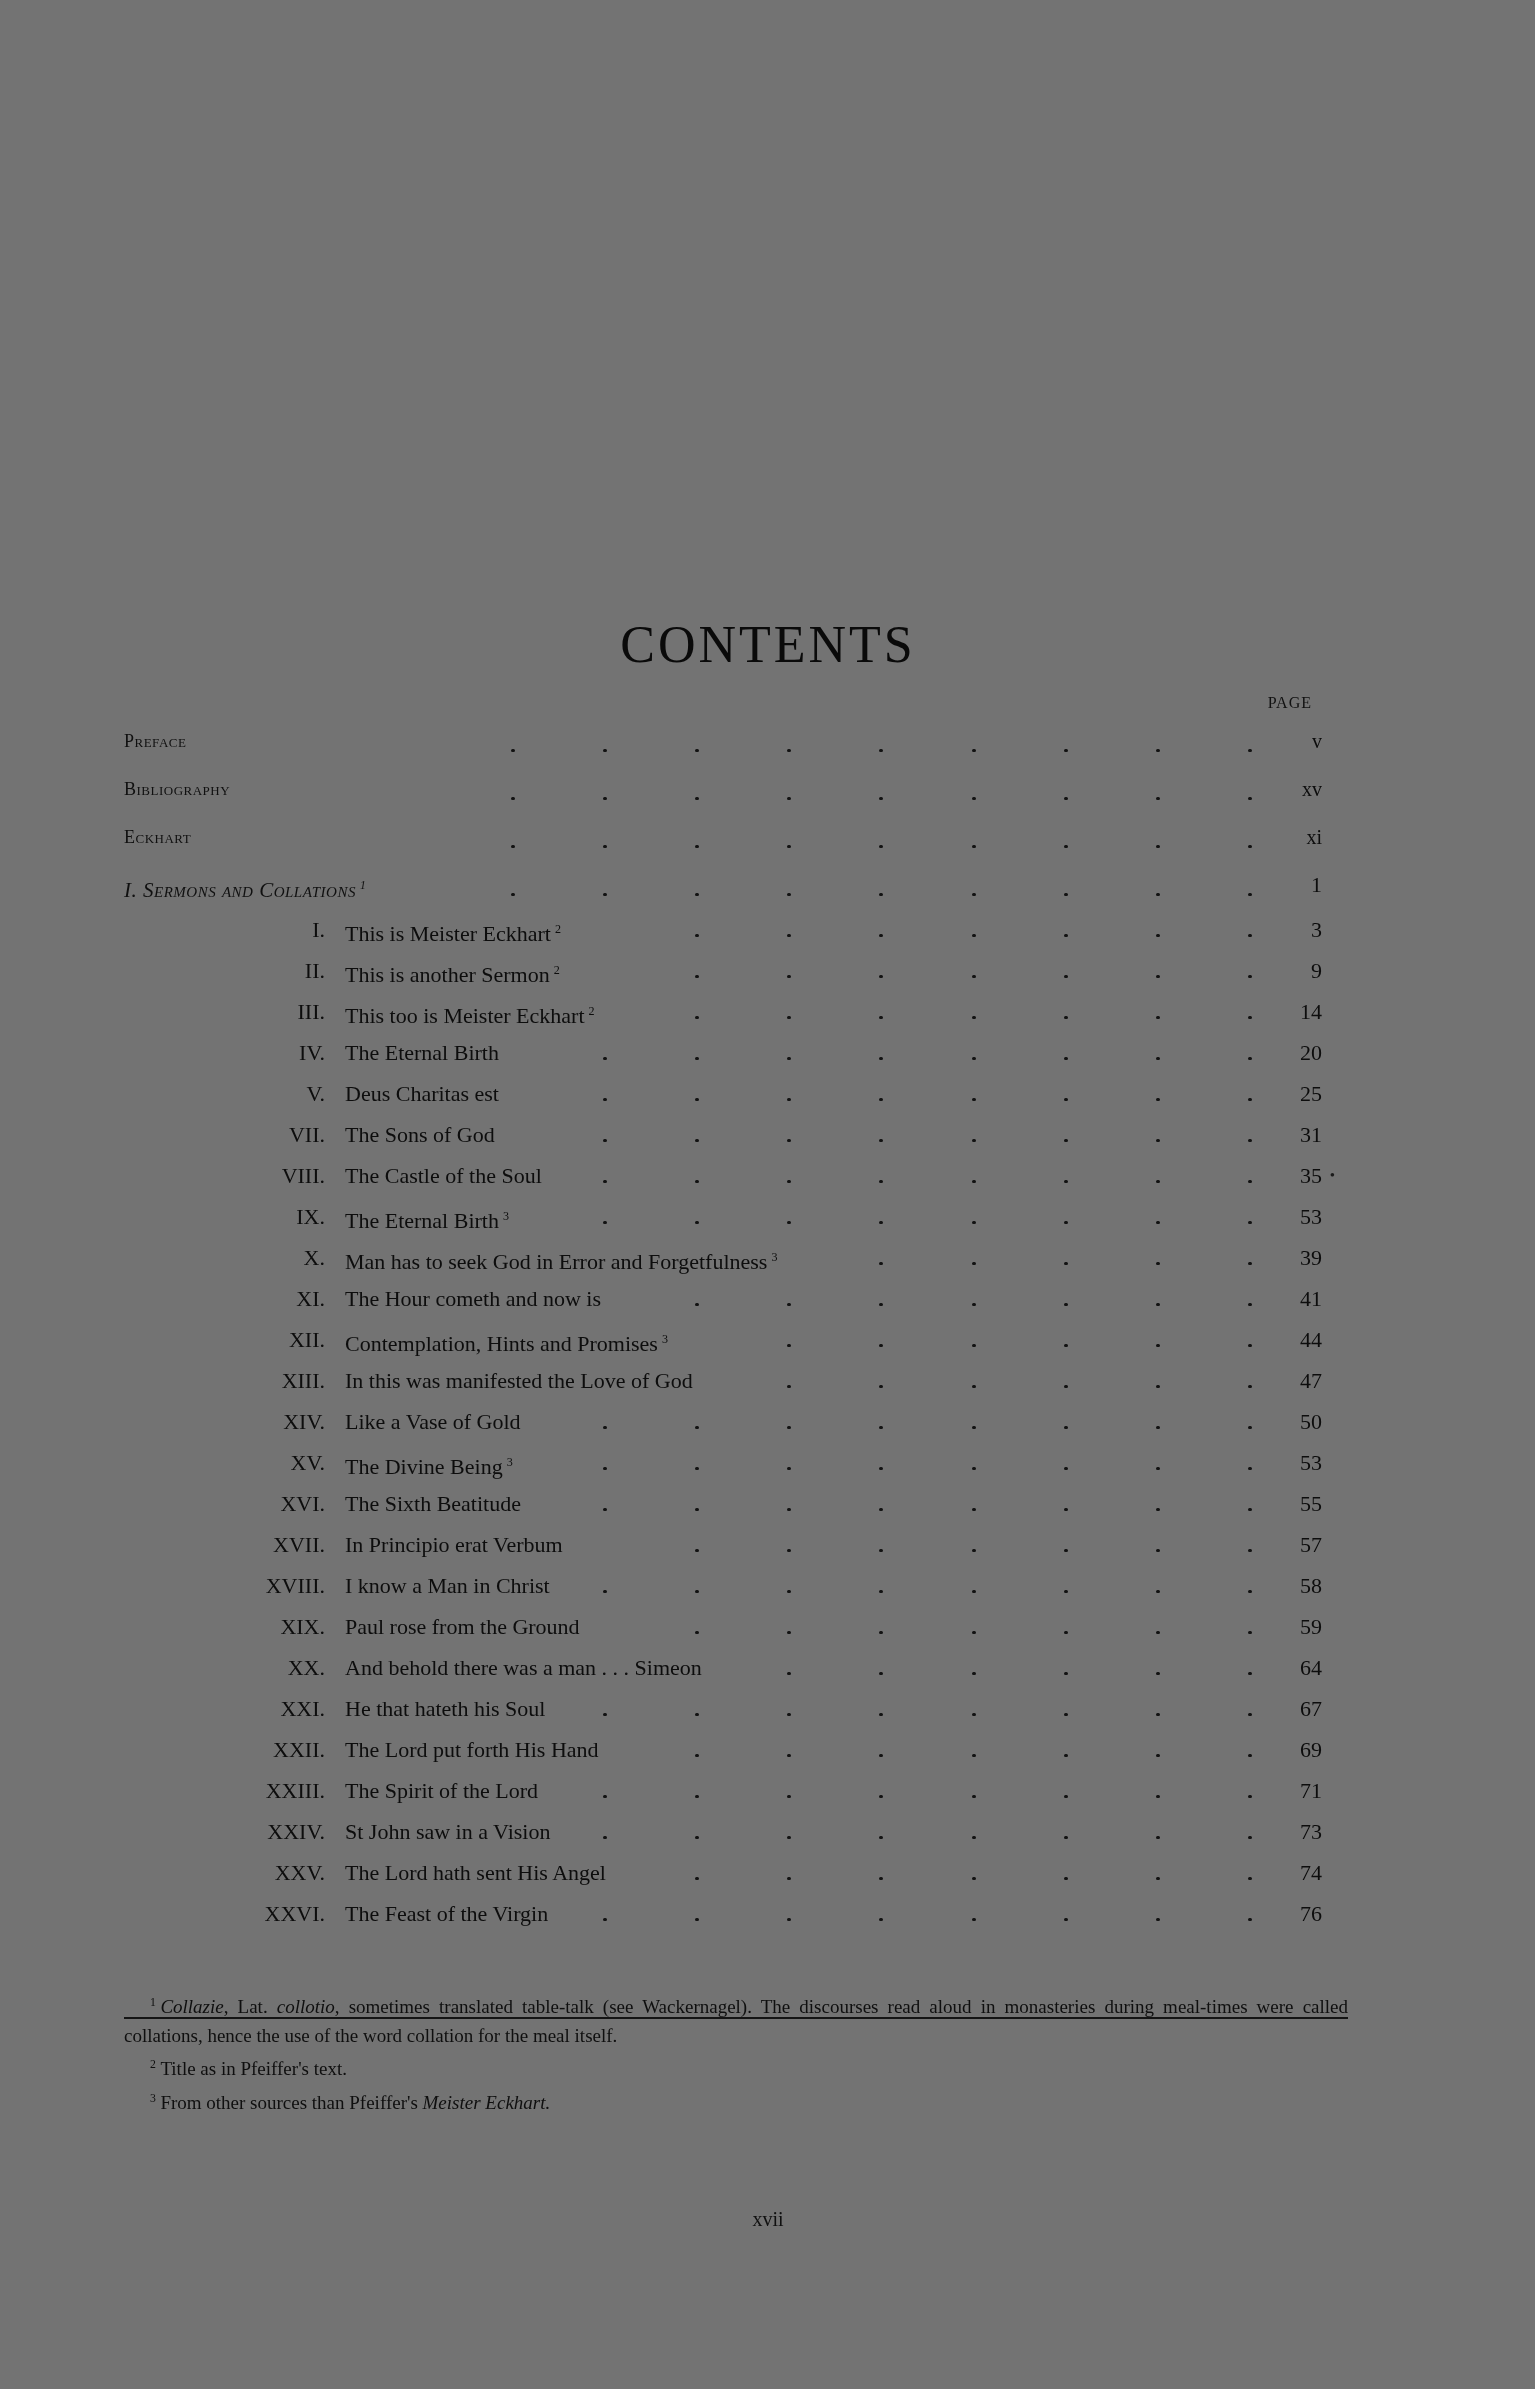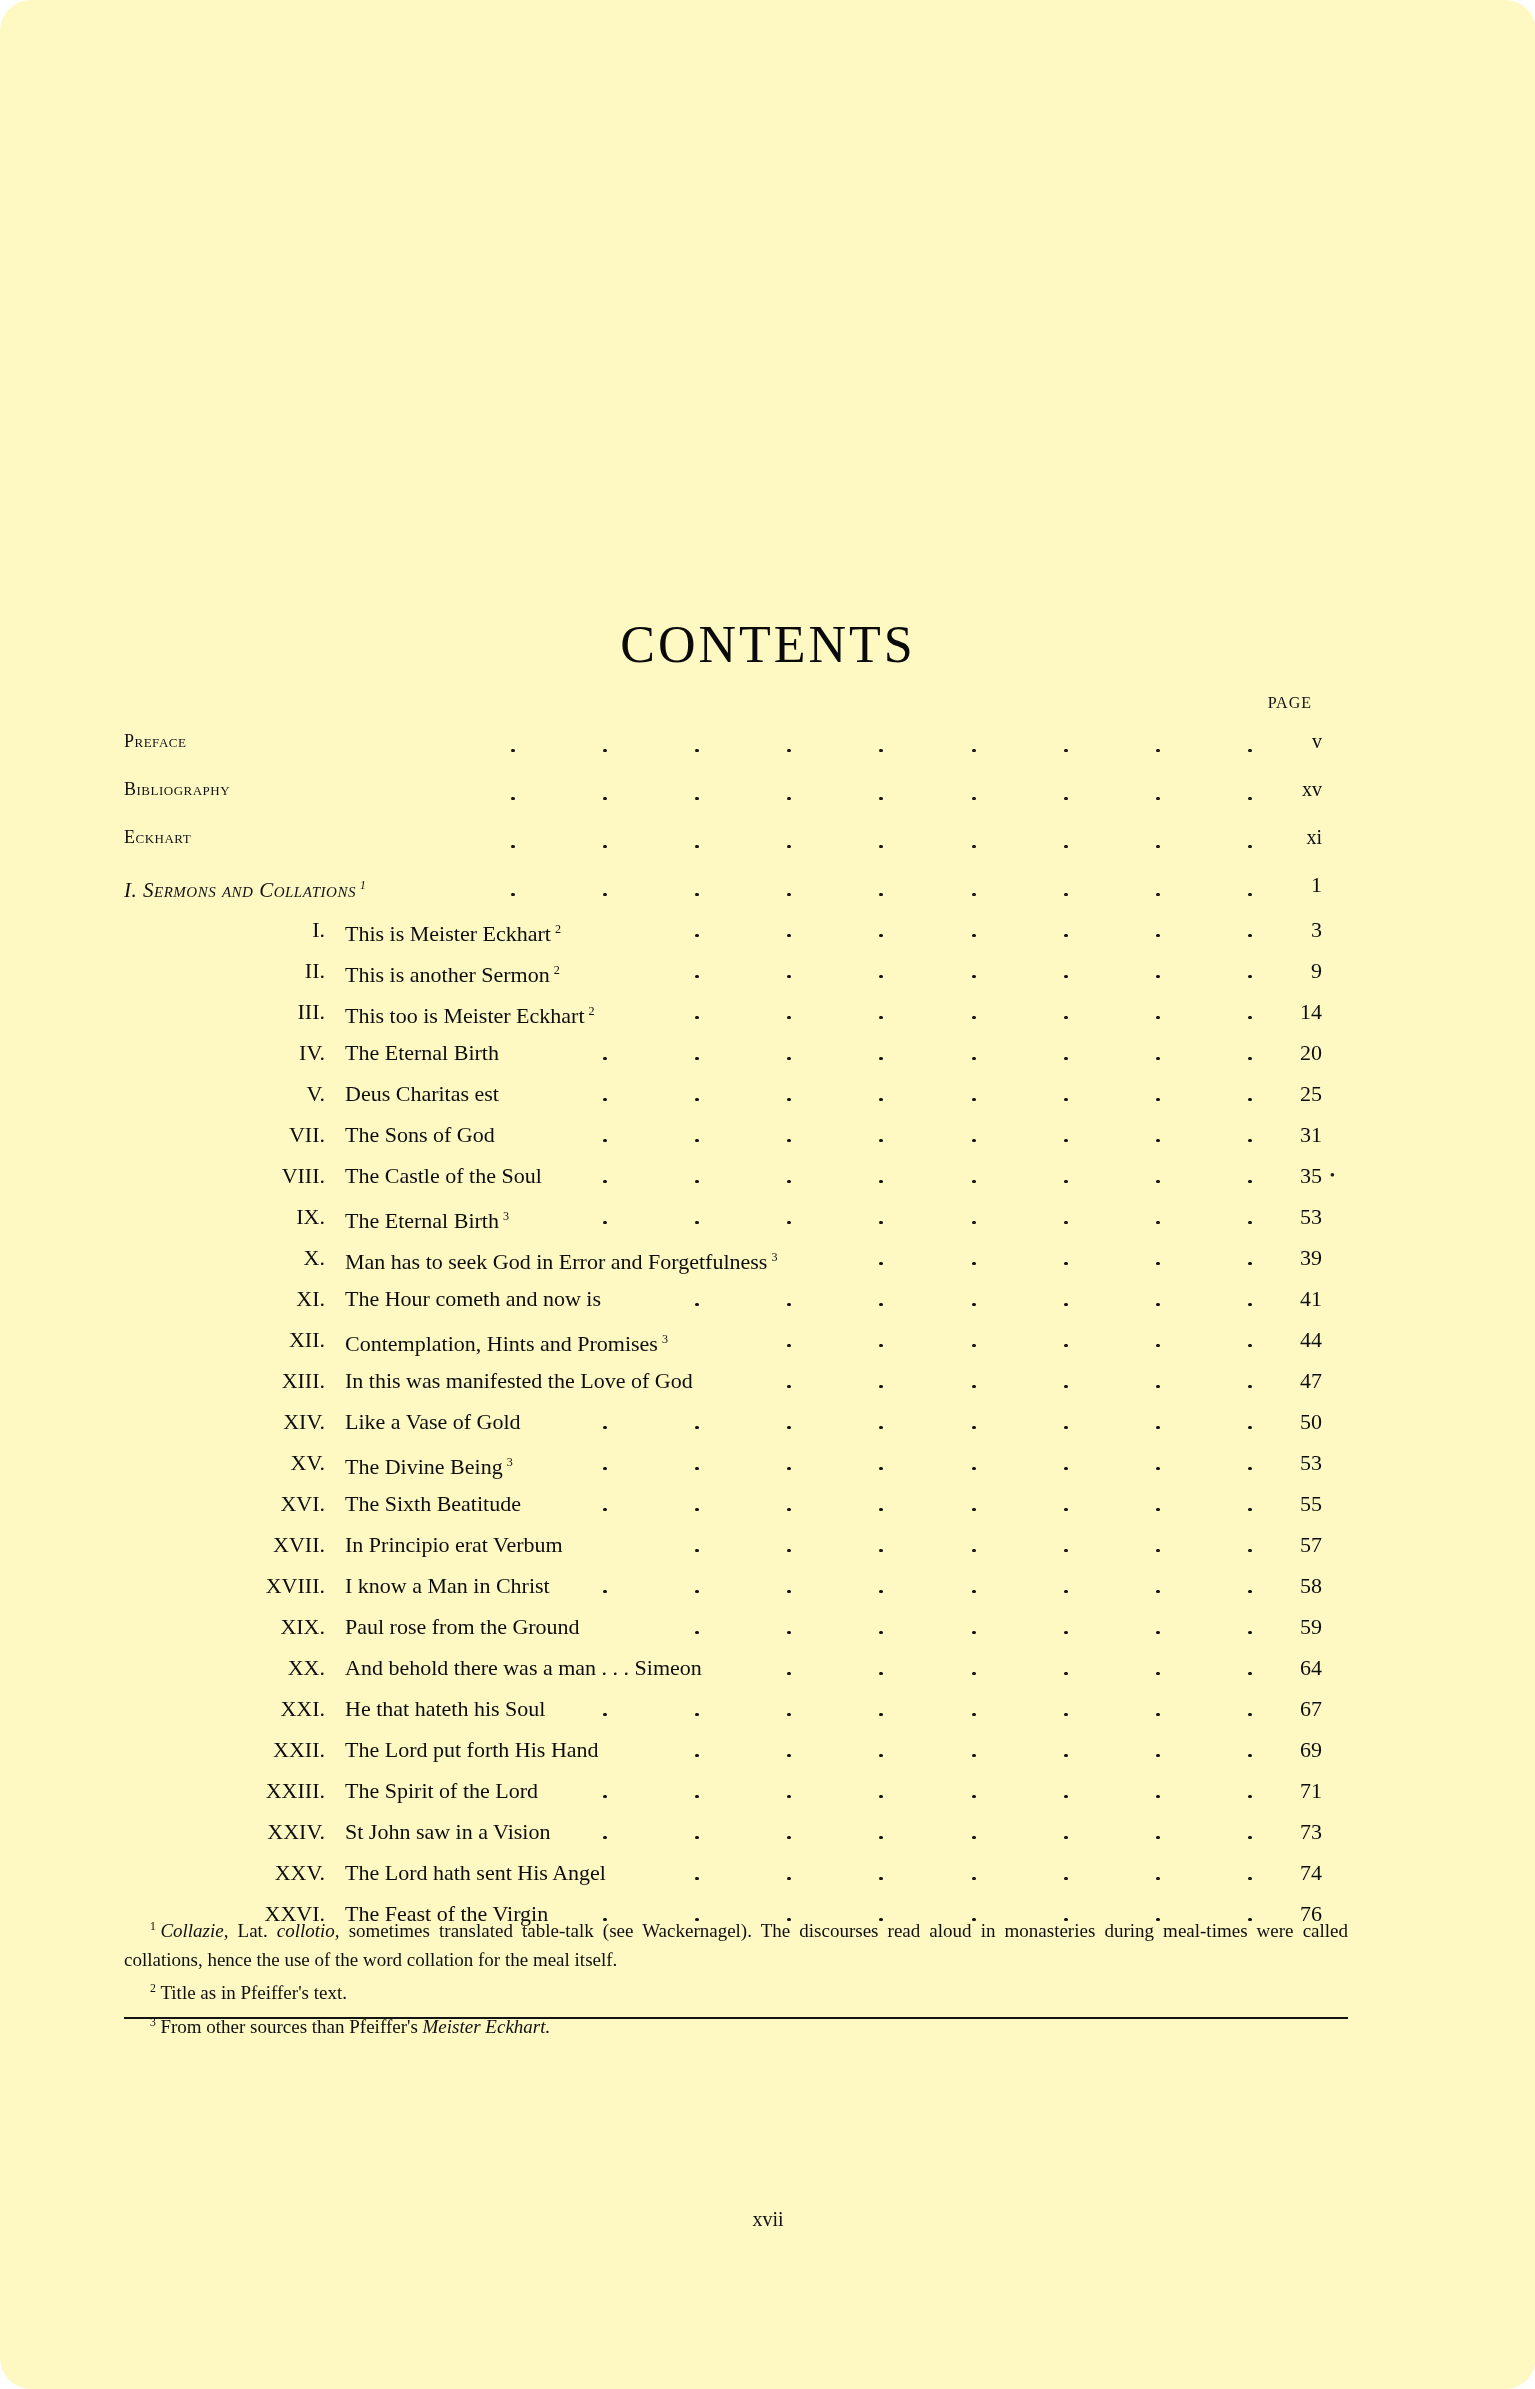--- a/index.html
+++ b/index.html
@@ -5,25 +5,24 @@
   html, body {
     margin: 0;
     padding: 0;
     background: #ffffff;
   }
 
   .page {
     position: relative;
     width: 1536px;
     height: 2389px;
-    background: #fef9c3;
+    background: #737373;
     font-family: "Liberation Serif", "DejaVu Serif", serif;
     color: #000000;
     overflow: hidden;
-    border-radius: 31px;
   }
 
   
   .contents-title {
     position: absolute;
     left: 0;
     top: 615px;
     width: 1536px;
     text-align: center;
     font-size: 52px;
@@ -153,21 +152,21 @@
     left: 124px;
     top: 2017px;
     width: 1224px;
     height: 1.5px;
     background: #141414;
   }
 
   .footnotes {
     position: absolute;
     left: 124px;
-    top: 1912px;
+    top: 1988px;
     width: 1224px;
     font-size: 19px;
     line-height: 29px;
     color: #0f0f0f;
     text-align: justify;
   }
   .footnotes p {
     margin: 0;
     text-indent: 26px;
   }

